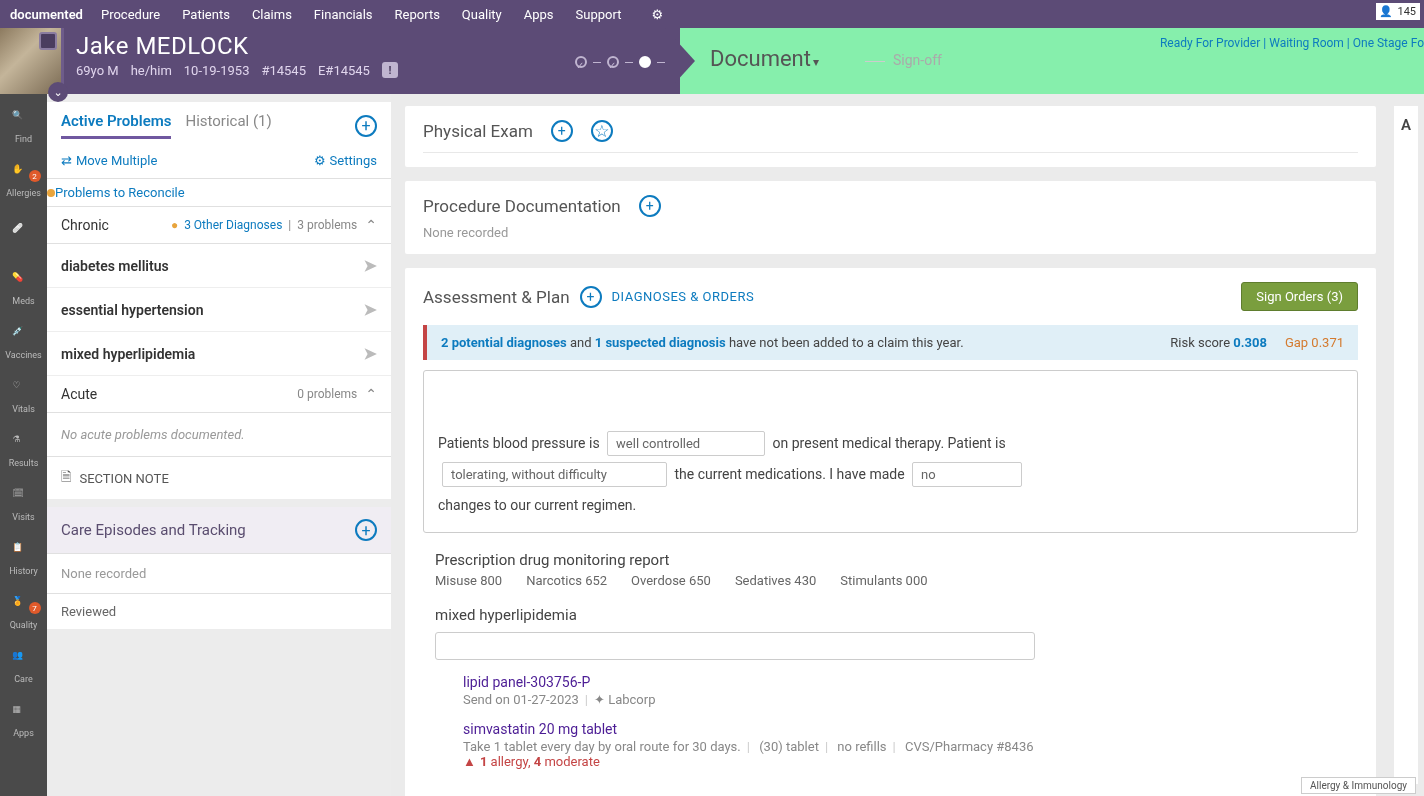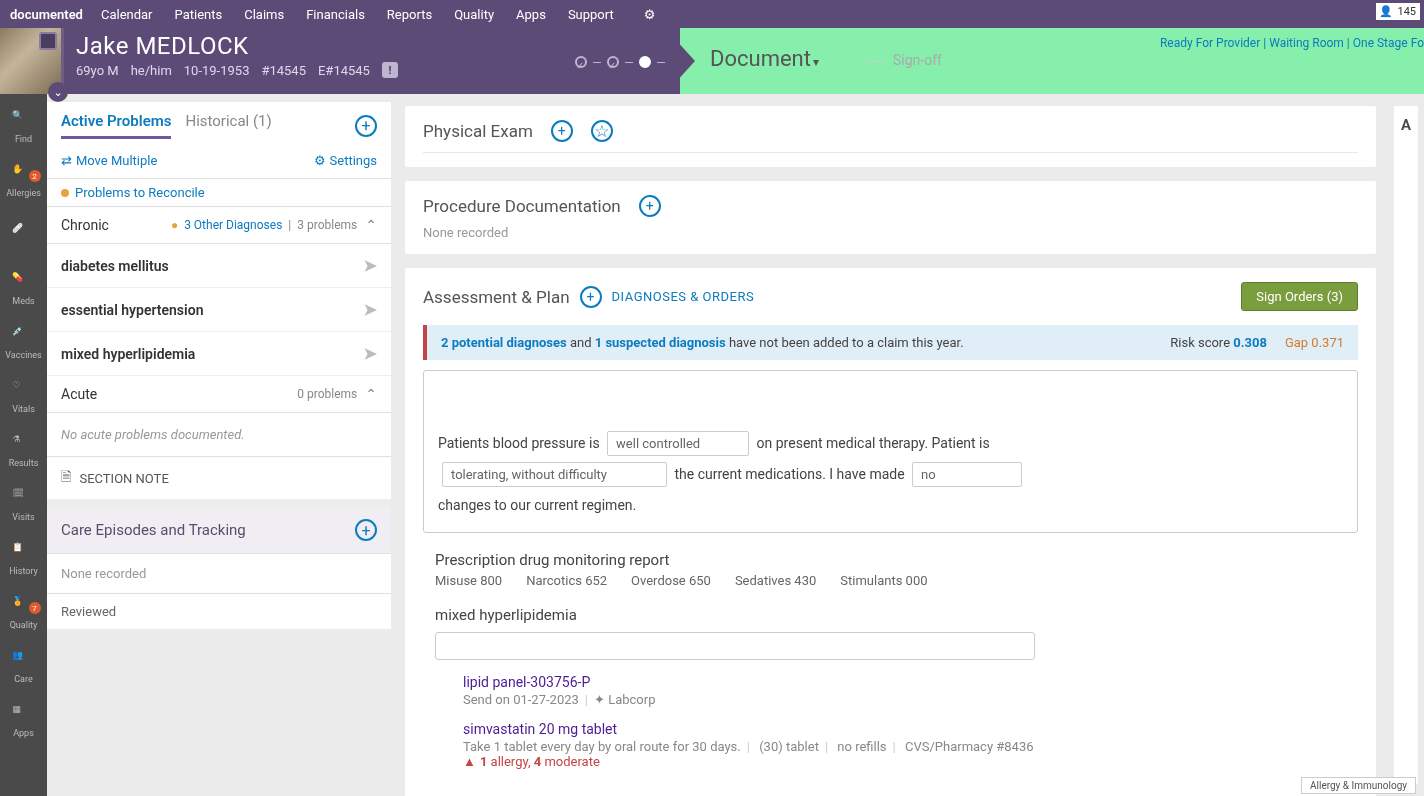--- a/index.html
+++ b/index.html
@@ -38,21 +38,21 @@
 .left-panel{width:344px;background:#ececec;overflow-y:auto;padding:0}
 .left-panel::-webkit-scrollbar{width:8px}
 .card{background:#fff;margin:8px 0 0 0}
 .panel-head{display:flex;align-items:center;padding:10px 14px;position:relative}
 .tabs{display:flex;gap:14px;font-size:15px}
 .tab{color:#888;cursor:pointer;padding-bottom:6px}
 .tab.active{color:#0d7bbf;font-weight:600;border-bottom:3px solid #7058a0}
 .add-circle{margin-left:auto;width:22px;height:22px;border:2px solid #0d7bbf;border-radius:50%;color:#0d7bbf;display:flex;align-items:center;justify-content:center;font-size:16px;cursor:pointer}
 .sub-actions{display:flex;justify-content:space-between;padding:4px 14px 10px;font-size:13px;border-bottom:1px solid #e0e0e0}
 .sub-link{color:#0d7bbf;cursor:pointer;display:flex;align-items:center;gap:4px}
-.reconcile{padding:6px 14px;font-size:13px;color:#0d7bbf;display:flex;align-items:center;gap:6px;border-bottom:1px solid #e0e0e0}
+.reconcile{padding:6px 0;font-size:13px;color:#0d7bbf;display:flex;align-items:center;border-bottom:1px solid #e0e0e0}
 .reconcile .dot{width:8px;height:8px;background:#e8a43c;border-radius:50%}
 .section-head{display:flex;align-items:center;padding:10px 14px;font-size:14px;color:#333;border-bottom:1px solid #e0e0e0}
 .section-head .title{font-weight:400}
 .section-head .meta{margin-left:auto;font-size:12px;color:#0d7bbf;display:flex;align-items:center;gap:6px}
 .section-head .meta .warn{color:#e8a43c}
 .section-head .meta .gray{color:#888}
 .section-head .chev{color:#888;margin-left:8px;cursor:pointer}
 .problem-row{display:flex;align-items:center;padding:12px 14px;font-size:14px;font-weight:600;color:#333;border-bottom:1px solid #eee}
 .problem-row .arrow{margin-left:auto;color:#bbb;cursor:pointer;font-size:16px}
 .empty-note{padding:14px;color:#999;font-size:13px;font-style:italic}
@@ -91,21 +91,21 @@
 .order-item .warn{color:#c44545;margin-top:0}
 .order-item .warn .tri{color:#c44545;margin-right:4px}
 .right-sliver{width:24px;background:#fff;margin:12px 6px 12px 0;display:flex;align-items:flex-start;justify-content:center;padding-top:10px;font-size:15px;color:#444;font-weight:600}
 .footer-chip{position:absolute;bottom:2px;right:8px;background:#fff;border:1px solid #ccc;padding:2px 8px;font-size:10px;color:#555}
 </style>
 </head>
 <body>
 
 <div class="topnav">
   <span class="brand">documented</span>
-  <span class="nav-item">Calendar</span>
+  <span class="nav-item">Procedure</span>
   <span class="nav-item">Patients</span>
   <span class="nav-item">Claims</span>
   <span class="nav-item">Financials</span>
   <span class="nav-item">Reports</span>
   <span class="nav-item">Quality</span>
   <span class="nav-item">Apps</span>
   <span class="nav-item">Support</span>
   <span class="gear">⚙</span>
   <span class="user">
       <span>👤</span>
@@ -304,21 +304,21 @@
           <b>2 potential diagnoses</b><span> and </span><b>1 suspected diagnosis</b><span> have not been added to a claim this year.</span>
         </div>
         <div class="scores">
           <span><span>Risk score </span><b>0.308</b></span>
           <span class="gap"><span>Gap </span><span>0.371</span></span>
         </div>
       </div>
 
       <div class="template-box">
         <span>Patients blood pressure is </span>
-        <input style="width: 142px; margin-top: 48px;" value="well controlled">
+        <input style="width: 158px; margin-top: 48px;" value="well controlled">
         <span> on present medical therapy. Patient is </span><br>
         <input style="width: 225px;" value="tolerating, without difficulty">
         <span> the current medications. I have made </span>
         <input style="width: 110px;" value="no"><br>
         <span> changes to our current regimen.</span>
       </div>
 
       <div class="pdmr">
         <div class="pdmr-title">Prescription drug monitoring report</div>
         <div class="pdmr-row">

